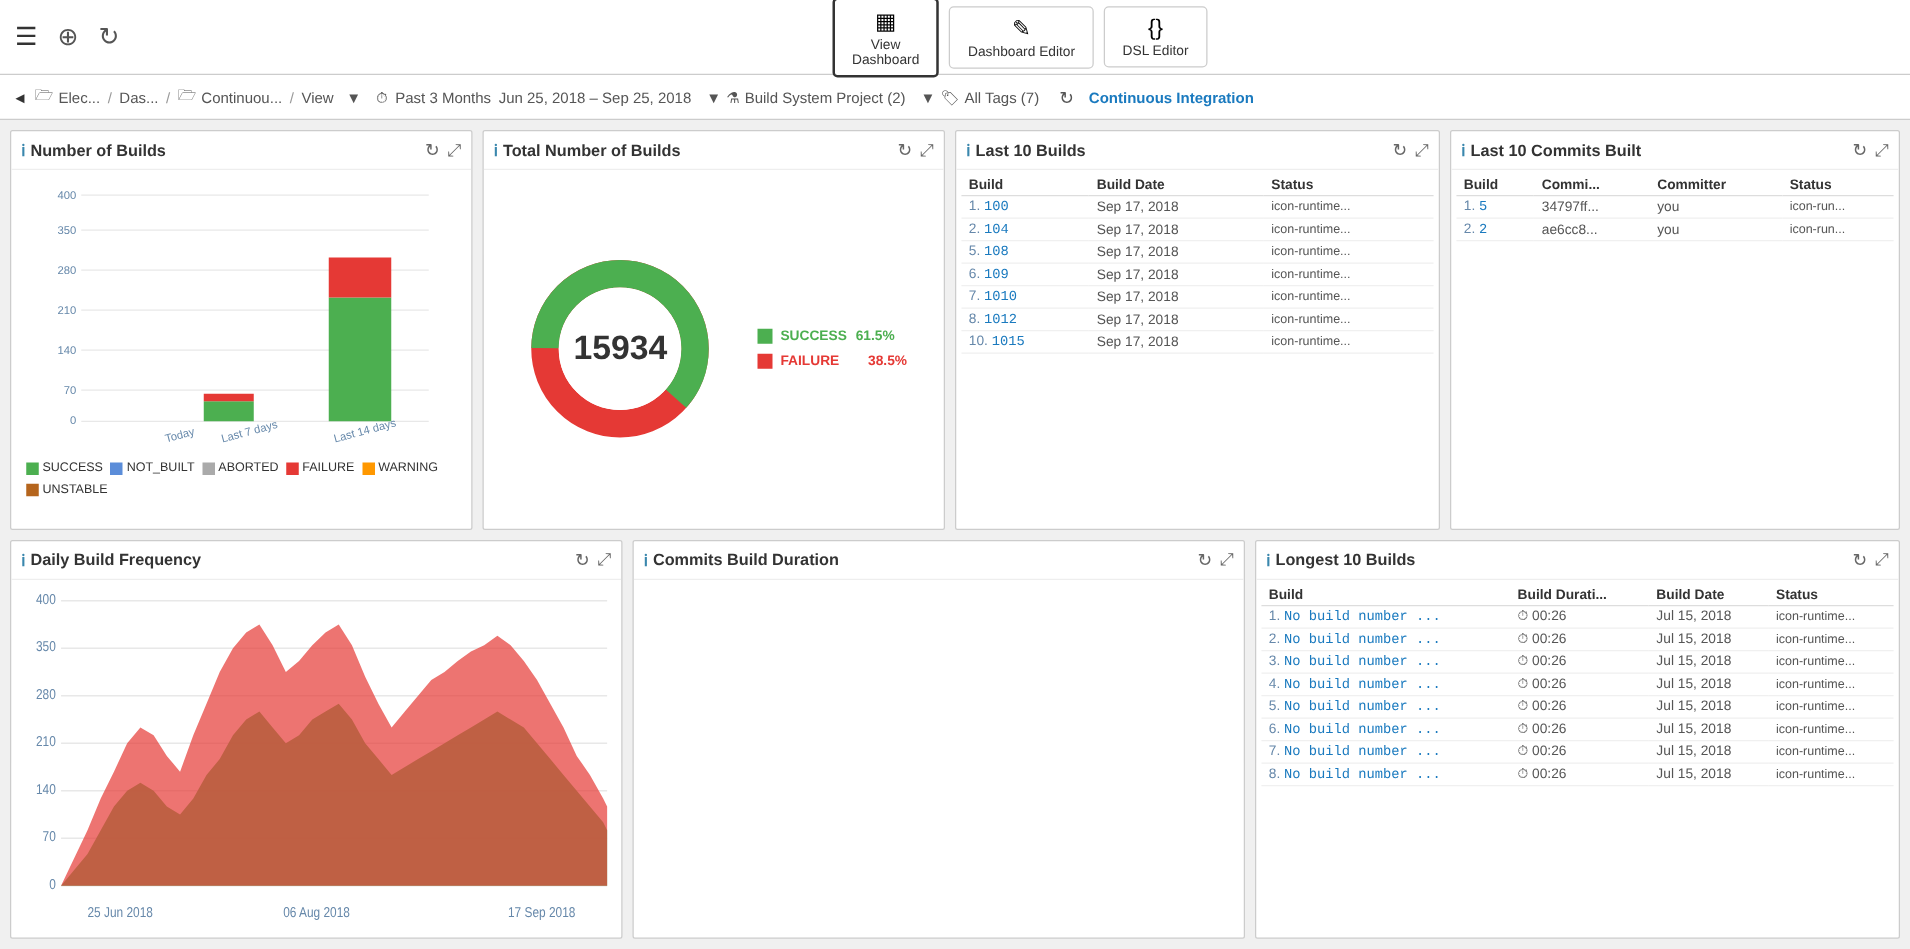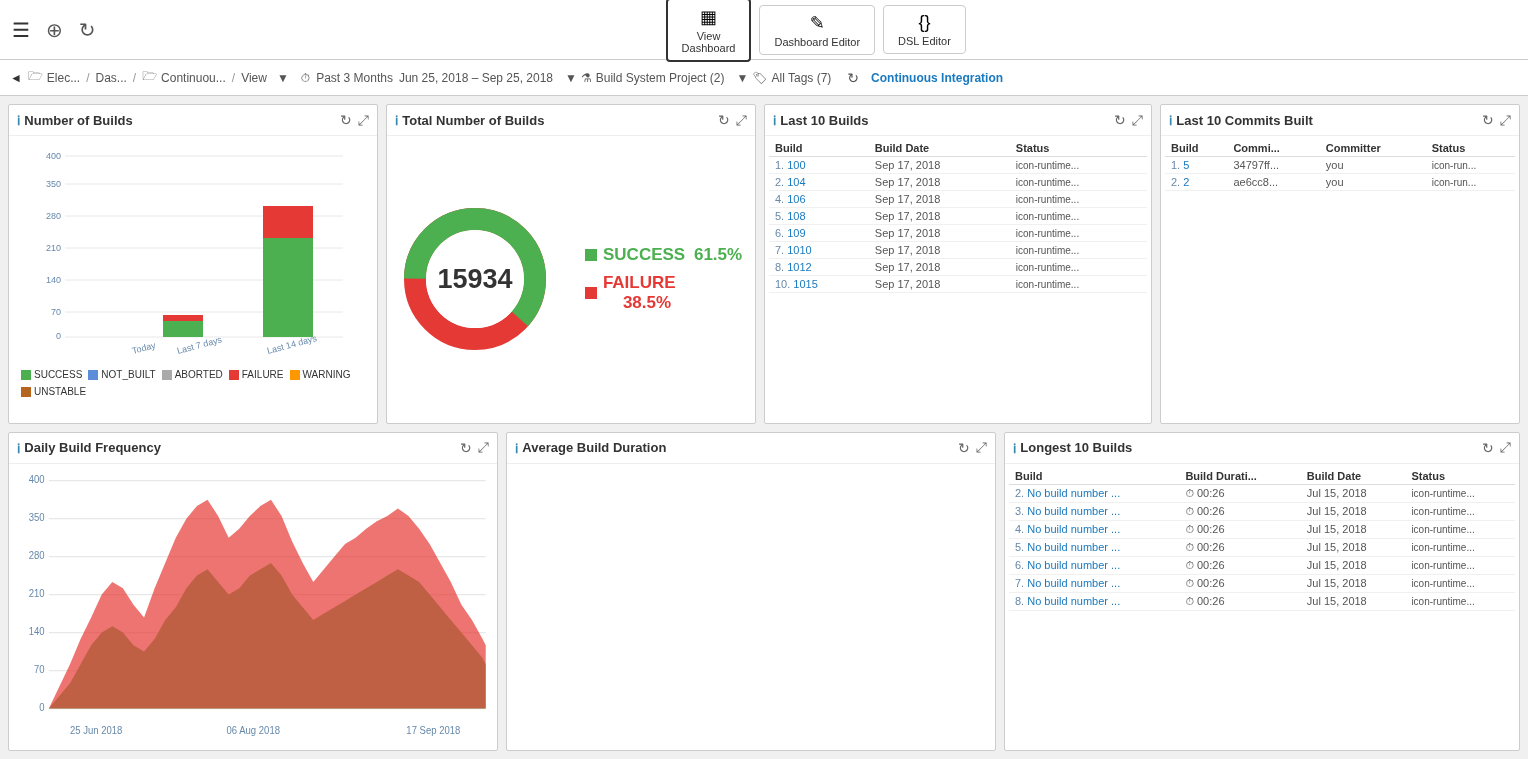--- a/index.html
+++ b/index.html
@@ -69,29 +69,29 @@
     .widget-longest10 { flex: 1; }
     .chart-legend { display: flex; flex-wrap: wrap; gap: 6px; padding: 4px 0; font-size: 10px; }
     .legend-item { display: flex; align-items: center; gap: 3px; }
     .legend-dot { width: 10px; height: 10px; display: inline-block; }
 
     
     .donut-container { display: flex; align-items: center; justify-content: center; gap: 30px; height: 100%; }
     .donut-chart { position: relative; width: 160px; height: 160px; }
     .donut-label { position: absolute; top: 50%; left: 50%; transform: translate(-50%, -50%); font-size: 27px; font-weight: bold; color: #333; }
     .donut-legend { display: flex; flex-direction: column; gap: 8px; }
-    .donut-legend-item { display: flex; align-items: center; gap: 6px; font-size: 17px; font-weight: bold; }
+    .donut-legend-item { display: flex; align-items: center; gap: 6px; font-size: 11px; font-weight: bold; }
     .donut-dot { width: 12px; height: 12px; display: inline-block; }
 
     
     .widget-table { width: 100%; border-collapse: collapse; font-size: 11px; }
     .widget-table th { font-weight: bold; text-align: left; padding: 2px 6px; border-bottom: 1px solid #ddd; color: #333; }
     .widget-table td { padding: 2px 6px; border-bottom: 1px solid #f0f0f0; color: #555; }
     .widget-table .row-num { color: #6688aa; }
-    .widget-table .build-link { color: #1a7abf; cursor: pointer; }
+    .widget-table .build-link { color: #1a7abf; cursor: pointer; font-family: Liberation Mono, monospace; }
     .table-scroll { height: 100%; overflow-y: auto; }
 
     
     .status-icon { color: #999; font-size: 10px; }
   </style>
 </head>
 <body>
 
 <div class="toolbar">
   <div class="toolbar-left">
@@ -305,25 +305,20 @@
     <td><span class="row-num">1.</span> <span class="build-link">100</span></td>
     <td>Sep 17, 2018</td>
     <td class="status-icon">icon-runtime...</td>
   </tr>
                 <tr>
     <td><span class="row-num">2.</span> <span class="build-link">104</span></td>
     <td>Sep 17, 2018</td>
     <td class="status-icon">icon-runtime...</td>
   </tr>
                 <tr>
-    <td><span class="row-num">4.</span> <span class="build-link">106</span></td>
-    <td>Sep 17, 2018</td>
-    <td class="status-icon">icon-runtime...</td>
-  </tr>
-                <tr>
     <td><span class="row-num">5.</span> <span class="build-link">108</span></td>
     <td>Sep 17, 2018</td>
     <td class="status-icon">icon-runtime...</td>
   </tr>
                 <tr>
     <td><span class="row-num">6.</span> <span class="build-link">109</span></td>
     <td>Sep 17, 2018</td>
     <td class="status-icon">icon-runtime...</td>
   </tr>
                 <tr>
@@ -428,21 +423,21 @@
           <text x="200" y="210" font-size="9" fill="#6688aa">06 Aug 2018</text>
           <text x="370" y="210" font-size="9" fill="#6688aa">17 Sep 2018</text>
         </svg>
       </div>
     </div>
 
     <div class="widget widget-avg-duration">
       <div class="widget-header">
         <div class="widget-title">
           <span class="info-icon">ℹ</span>
-          <span>Average Build Duration</span>
+          <span>Commits Build Duration</span>
         </div>
         <div class="widget-actions">
           <button class="widget-action-btn">↻</button>
           <button class="widget-action-btn">⤢</button>
         </div>
       </div>
     </div>
 
     <div class="widget widget-longest10">
       <div class="widget-header">
@@ -460,20 +455,26 @@
           <table class="widget-table">
             <thead>
               <tr>
                 <th>Build</th>
                 <th>Build Durati...</th>
                 <th>Build Date</th>
                 <th>Status</th>
               </tr>
             </thead>
             <tbody id="longest10-tbody">
+            <tr>
+    <td><span class="row-num">1.</span> <span class="build-link">No build number ...</span></td>
+    <td><span style="margin-right:3px;">⏱</span>00:26</td>
+    <td>Jul 15, 2018</td>
+    <td class="status-icon">icon-runtime...</td>
+  </tr>
                 <tr>
     <td><span class="row-num">2.</span> <span class="build-link">No build number ...</span></td>
     <td><span style="margin-right:3px;">⏱</span>00:26</td>
     <td>Jul 15, 2018</td>
     <td class="status-icon">icon-runtime...</td>
   </tr>
                 <tr>
     <td><span class="row-num">3.</span> <span class="build-link">No build number ...</span></td>
     <td><span style="margin-right:3px;">⏱</span>00:26</td>
     <td>Jul 15, 2018</td>

